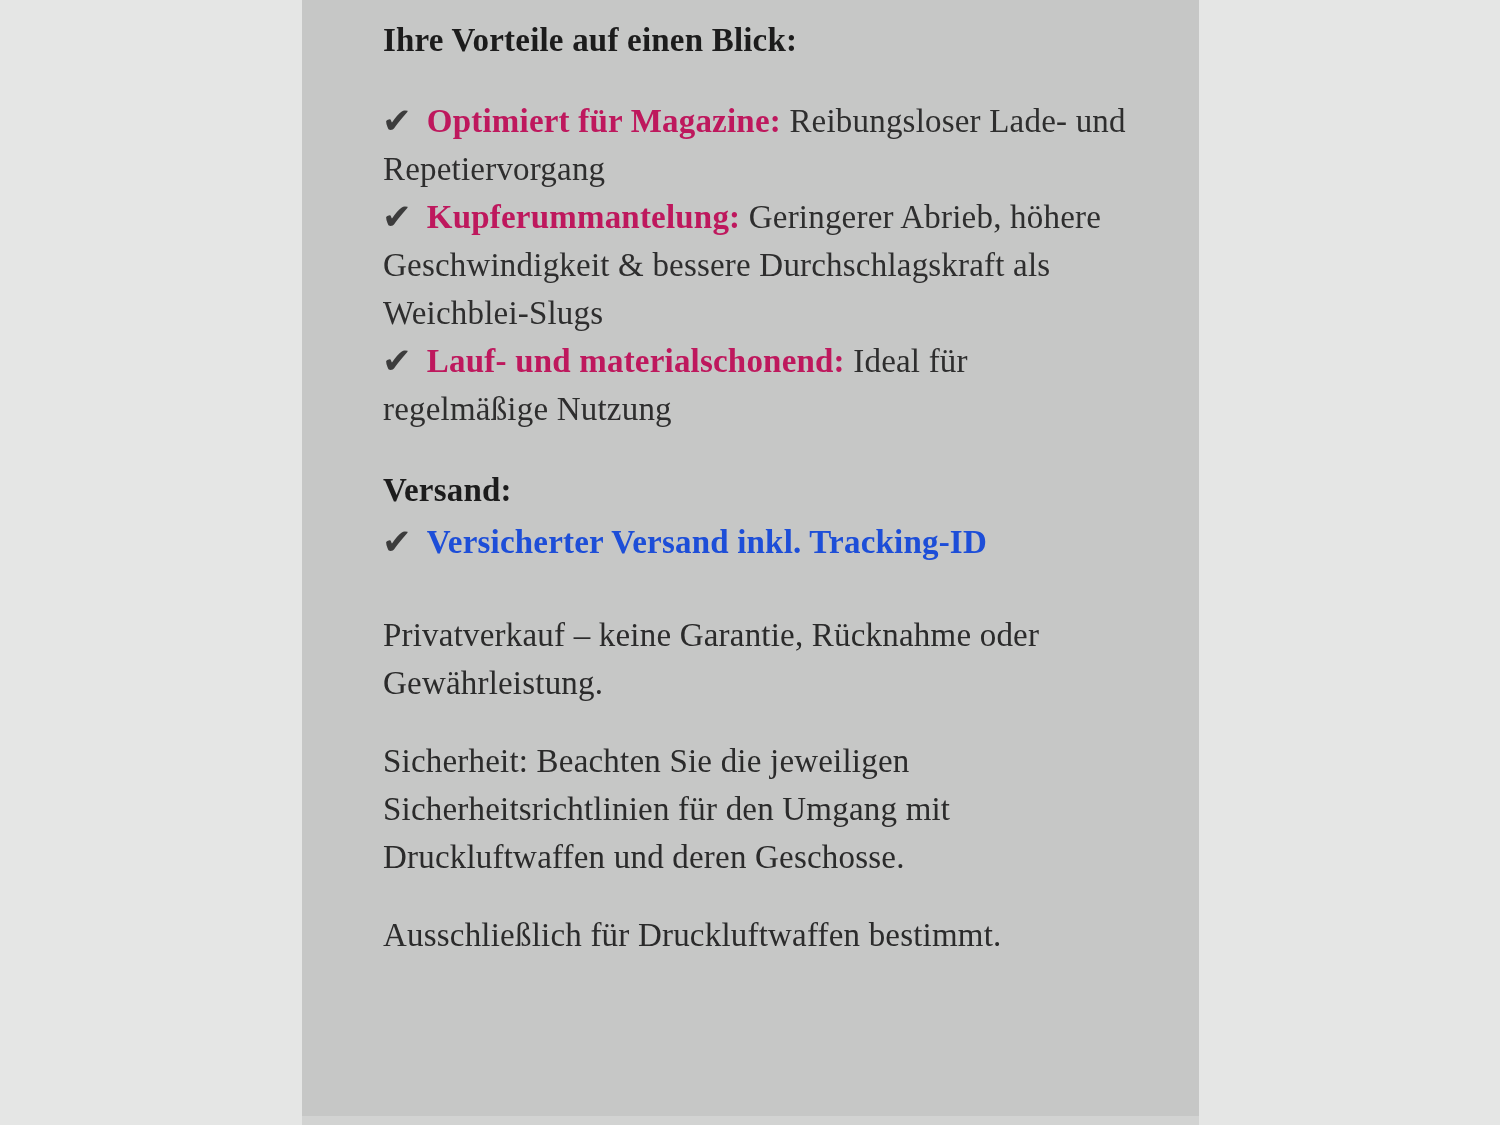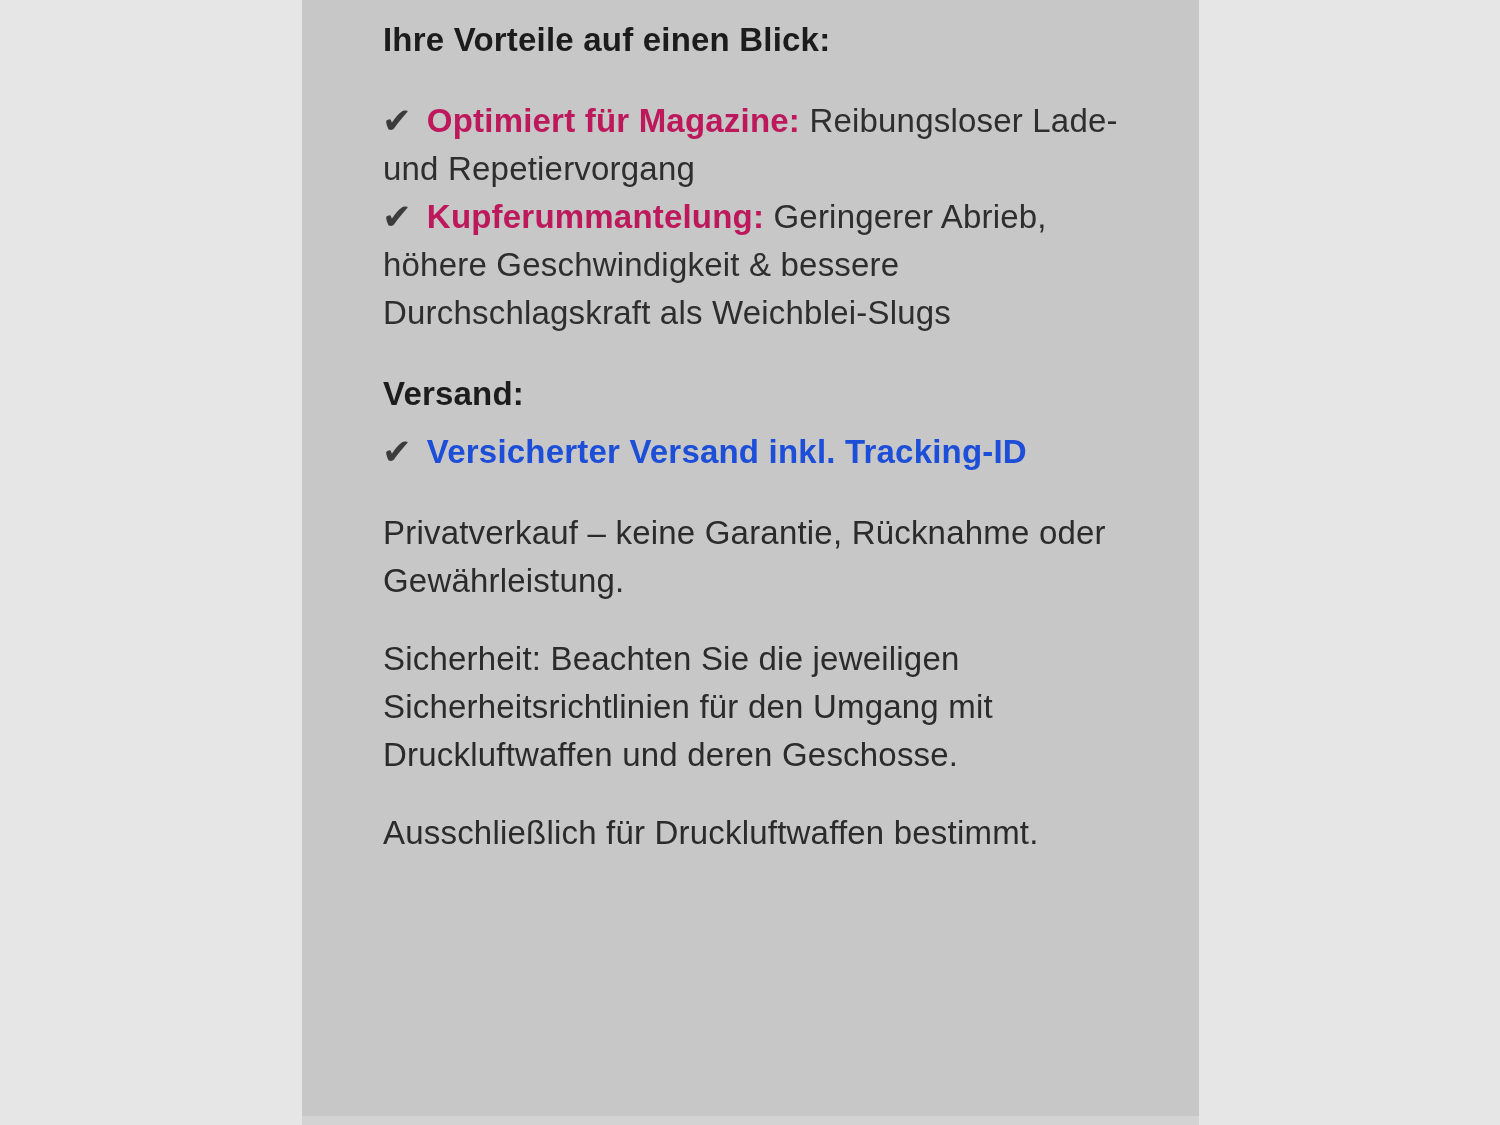--- a/index.html
+++ b/index.html
@@ -17,20 +17,21 @@
   .panel {
     position: absolute;
     left: 302px;
     top: 0;
     width: 897px;
     height: 1125px;
     background: #c6c7c6;
     box-sizing: border-box;
     padding: 16px 58px 0 81px;
     color: #2b2b2b;
+    font-family: Liberation Serif, serif;
   }
   .panel-bottom-strip {
     position: absolute;
     left: 0;
     bottom: 0;
     width: 100%;
     height: 9px;
     background: #d2d3d2;
   }
   .text-block {
@@ -39,30 +40,30 @@
     letter-spacing: 0.2px;
   }
   h2.sec-heading {
     font-size: 33px;
     line-height: 48px;
     font-weight: 700;
     color: #1c1c1c;
     margin: 0 0 33px 0;
   }
   h2.sec-heading.tight {
-    margin-bottom: 10px;
+    margin-bottom: 4px;
   }
   .benefit-list {
     margin: 0 0 33px 0;
   }
   p.entry {
     margin: 0;
   }
   p.para {
-    margin: 0 0 30px 0;
+    margin: 12px 0 30px 0;
   }
   .check {
     color: #3c3c3c;
     font-weight: 400;
     display: inline-block;
     margin-right: 16px;
     transform: scale(1.08);
     transform-origin: center;
   }
   .b-label {
@@ -89,20 +90,24 @@
 
   <div class="benefit-list">
     <p class="entry">
       <span class="check">✔</span><span class="b-label">Optimiert für Magazine:</span>
       <span class="b-detail">Reibungsloser Lade- und Repetiervorgang</span>
     </p>
     <p class="entry">
       <span class="check">✔</span><span class="b-label">Kupferummantelung:</span>
       <span class="b-detail">Geringerer Abrieb, höhere Geschwindigkeit &amp; bessere Durchschlagskraft als Weichblei-Slugs</span>
     </p>
+    <p class="entry">
+      <span class="check">✔</span><span class="b-label">Lauf- und materialschonend:</span>
+      <span class="b-detail">Ideal für regelmäßige Nutzung</span>
+    </p>
   </div>
 
   <h2 class="sec-heading tight">Versand:</h2>
 
   <p class="entry">
     <span class="check">✔</span><span class="bold-line">Versicherter Versand inkl. Tracking-ID</span>
   </p>
 
   <div class="section-gap"></div>
 

